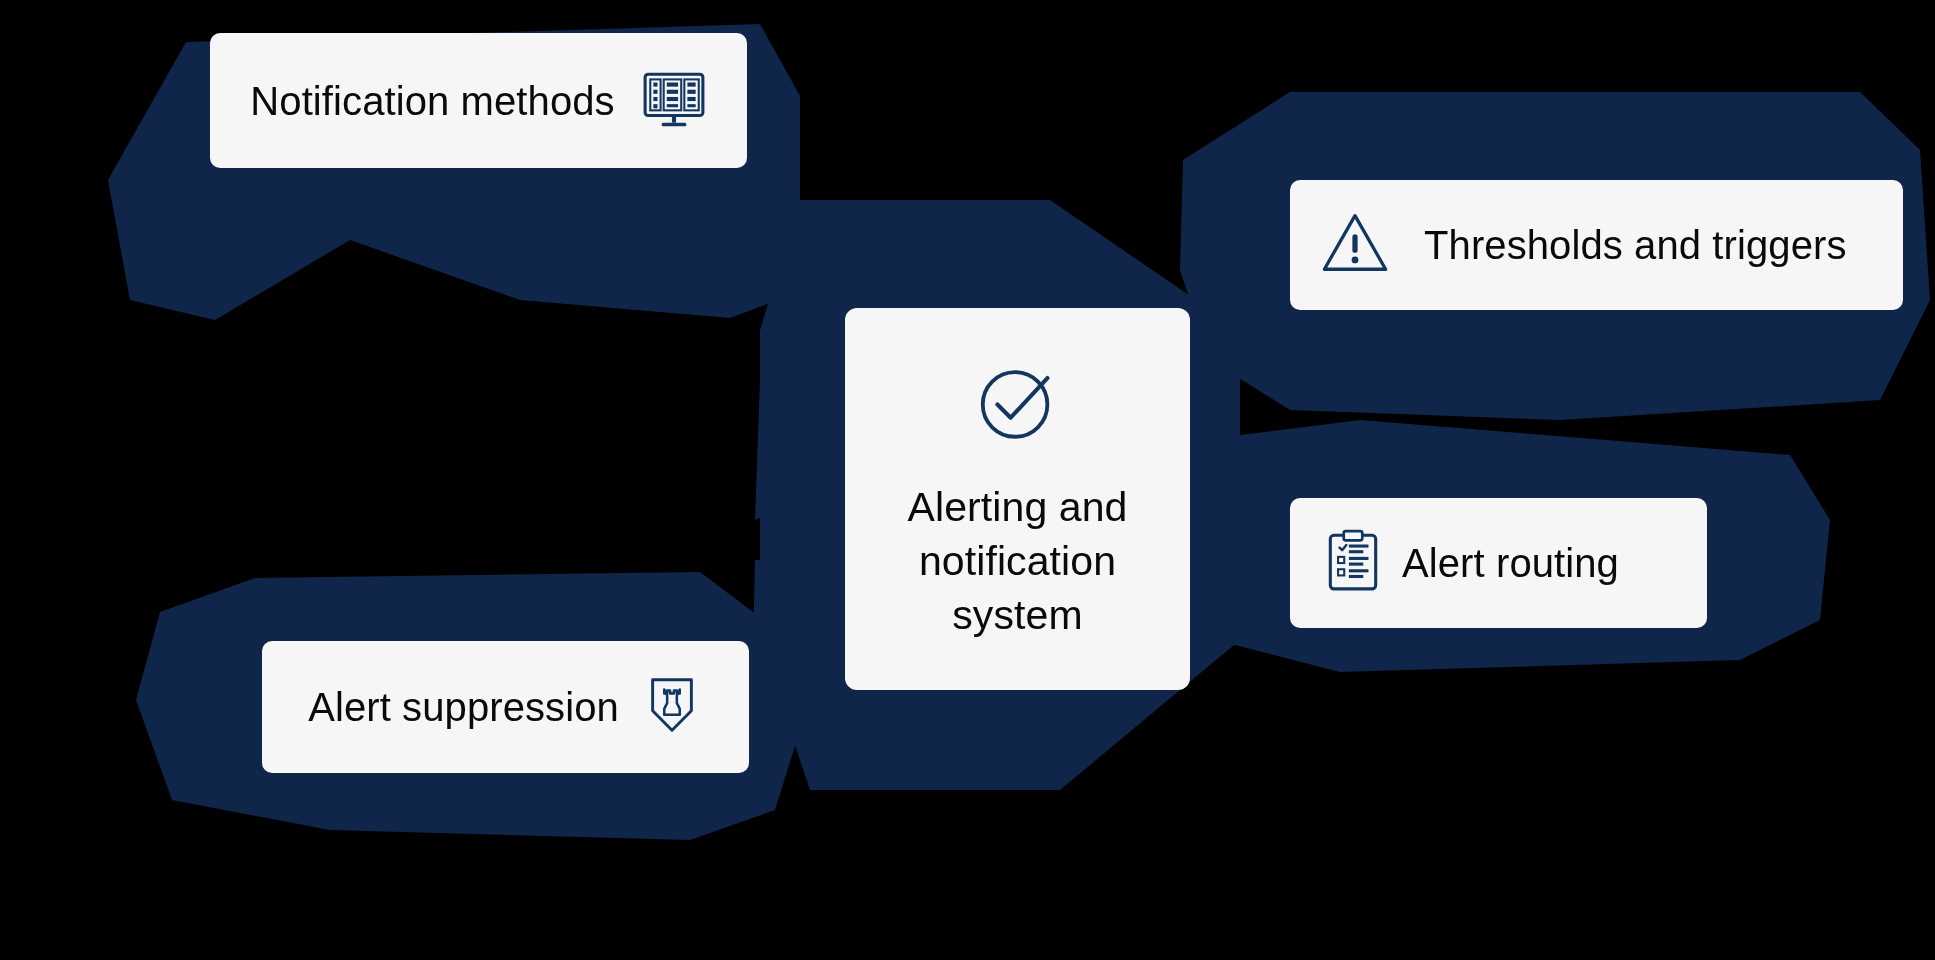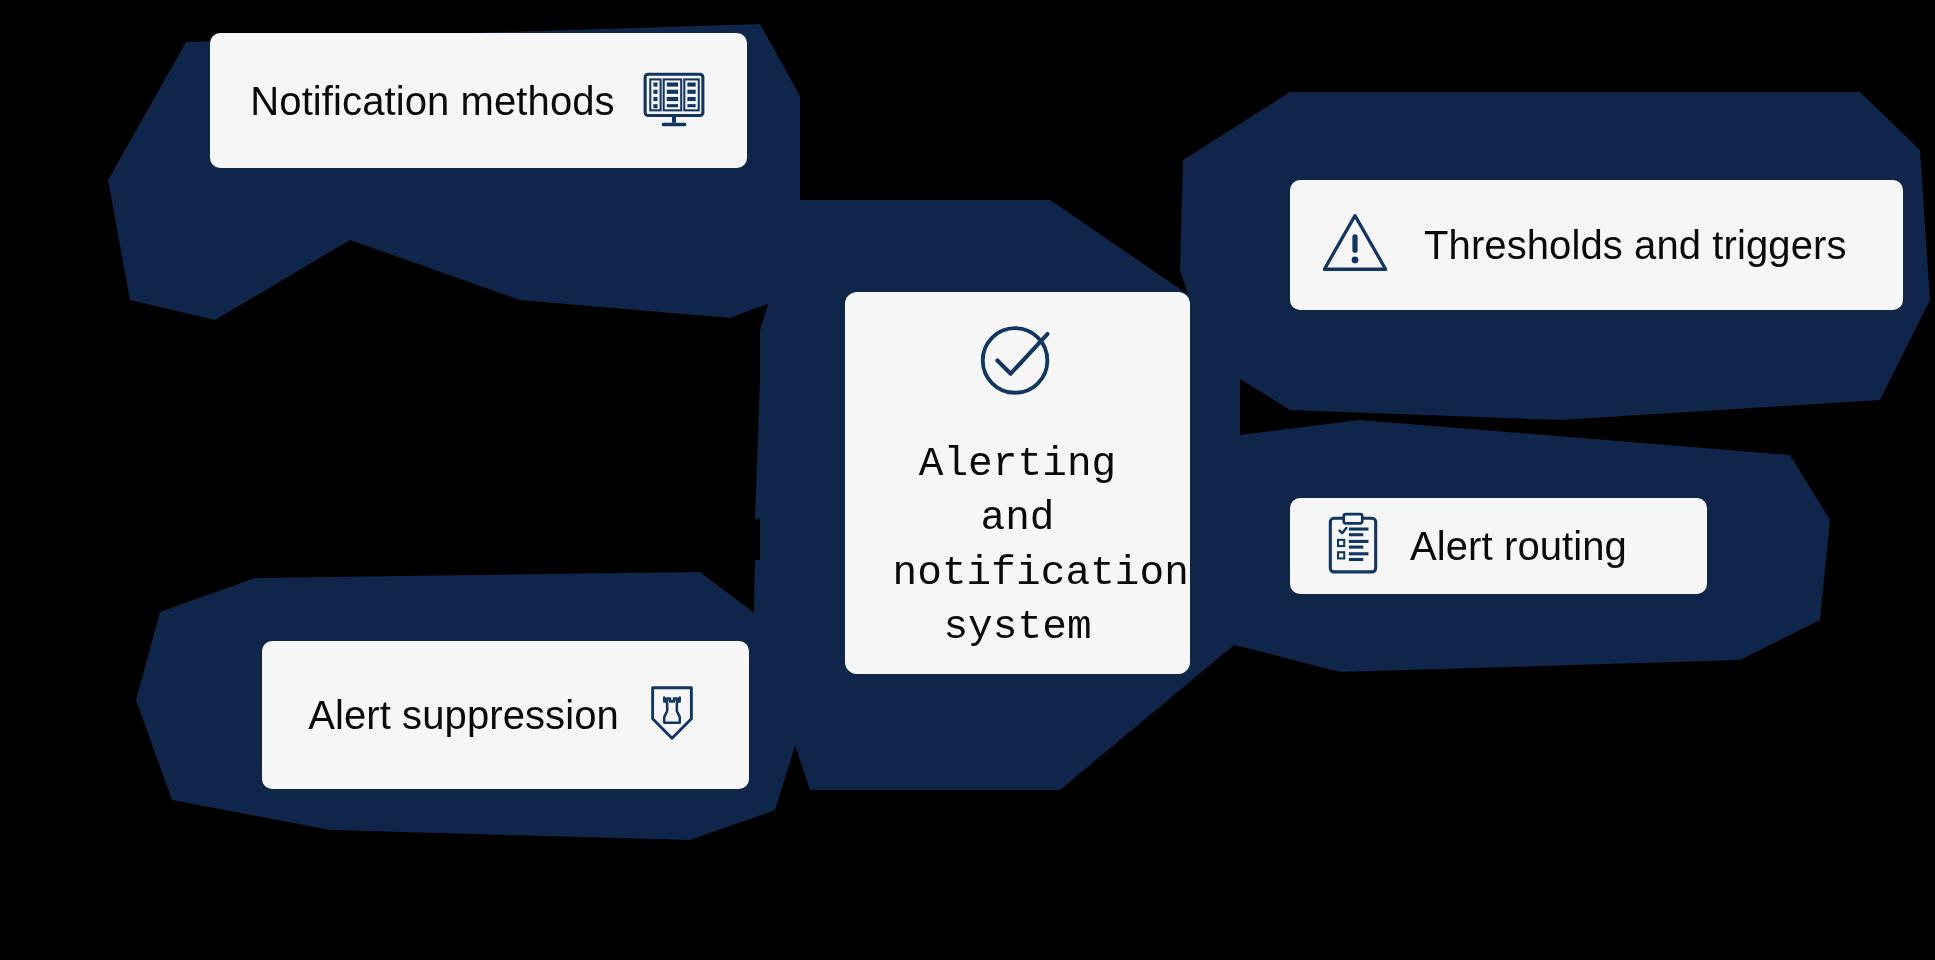--- a/index.html
+++ b/index.html
@@ -44,28 +44,27 @@
   }
 
   .icon {
     flex: 0 0 auto;
     display: block;
   }
 
   
   #hub {
     left: 845px;
-    top: 292px;
+    top: 308px;
     width: 345px;
     height: 382px;
     flex-direction: column;
     justify-content: center;
     align-items: center;
     border-radius: 12px;
-    font-family: Liberation Mono, monospace;
   }
   #hub .hub-icon {
     margin-bottom: 26px;
   }
   #hub .label {
     font-size: 41px;
     text-align: center;
     white-space: normal;
     line-height: 1.32;
     max-width: 250px;
@@ -91,32 +90,32 @@
     padding: 0 30px;
     justify-content: flex-start;
     gap: 34px;
   }
 
   
   #node-alert-routing {
     left: 1290px;
     top: 498px;
     width: 417px;
-    height: 96px;
+    height: 130px;
     padding: 0 30px;
     justify-content: flex-start;
-    gap: 24px;
+    gap: 16px;
   }
 
   
   #node-alert-suppression {
     left: 262px;
     top: 641px;
     width: 487px;
-    height: 148px;
+    height: 132px;
     padding: 0 28px;
     justify-content: center;
     gap: 22px;
   }
 </style>
 </head>
 <body>
 
 <div id="stage">
 

